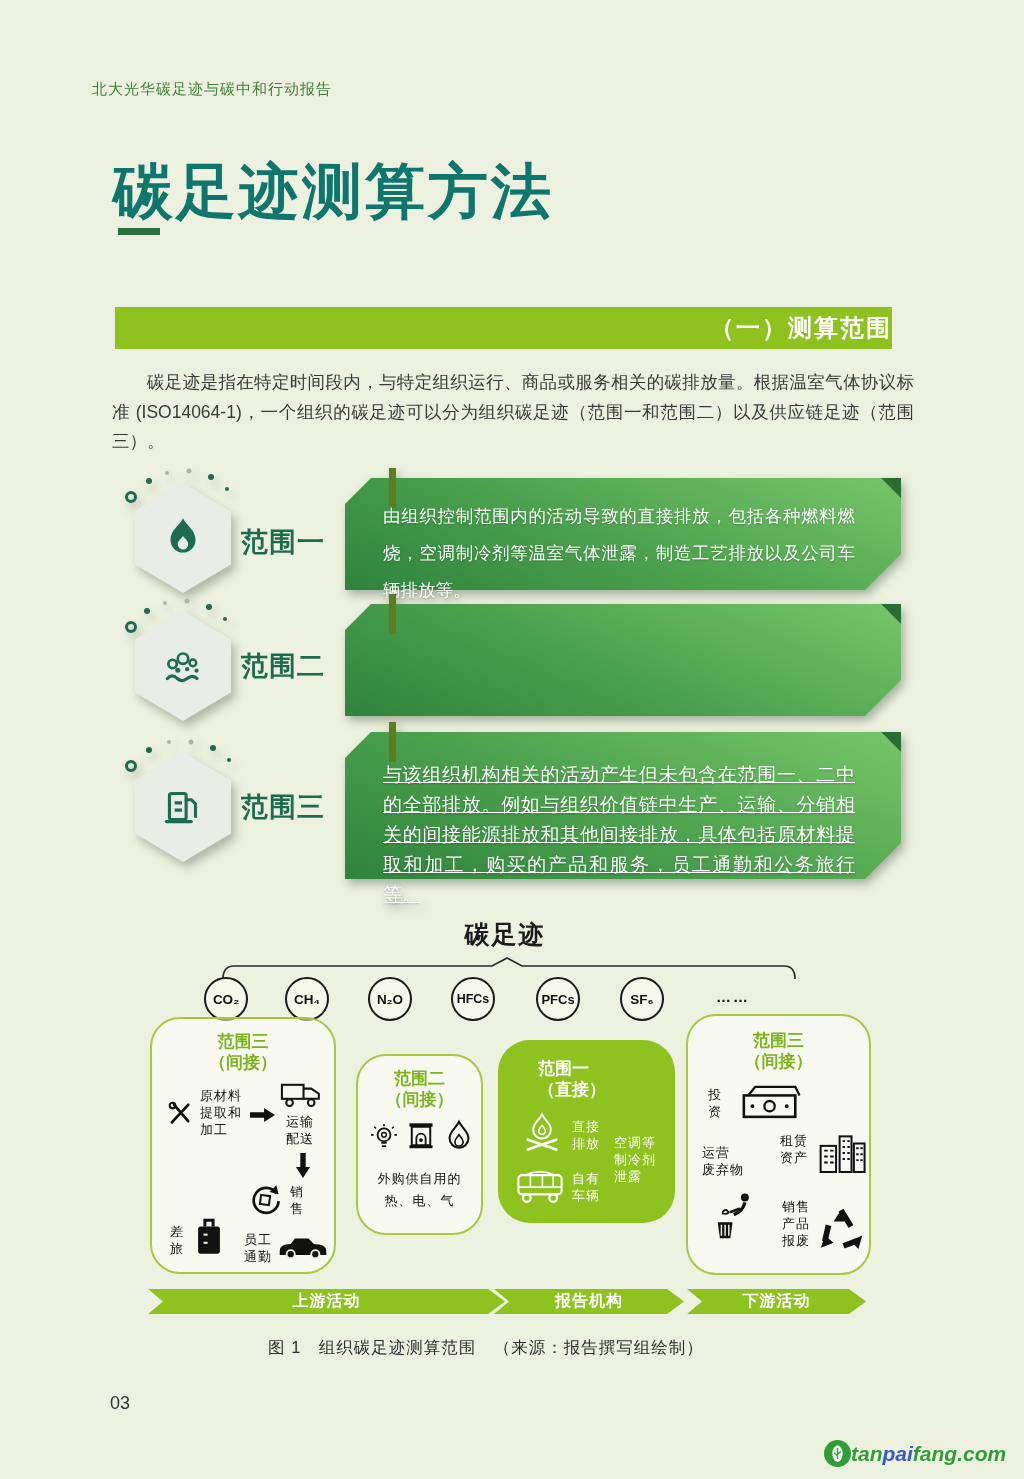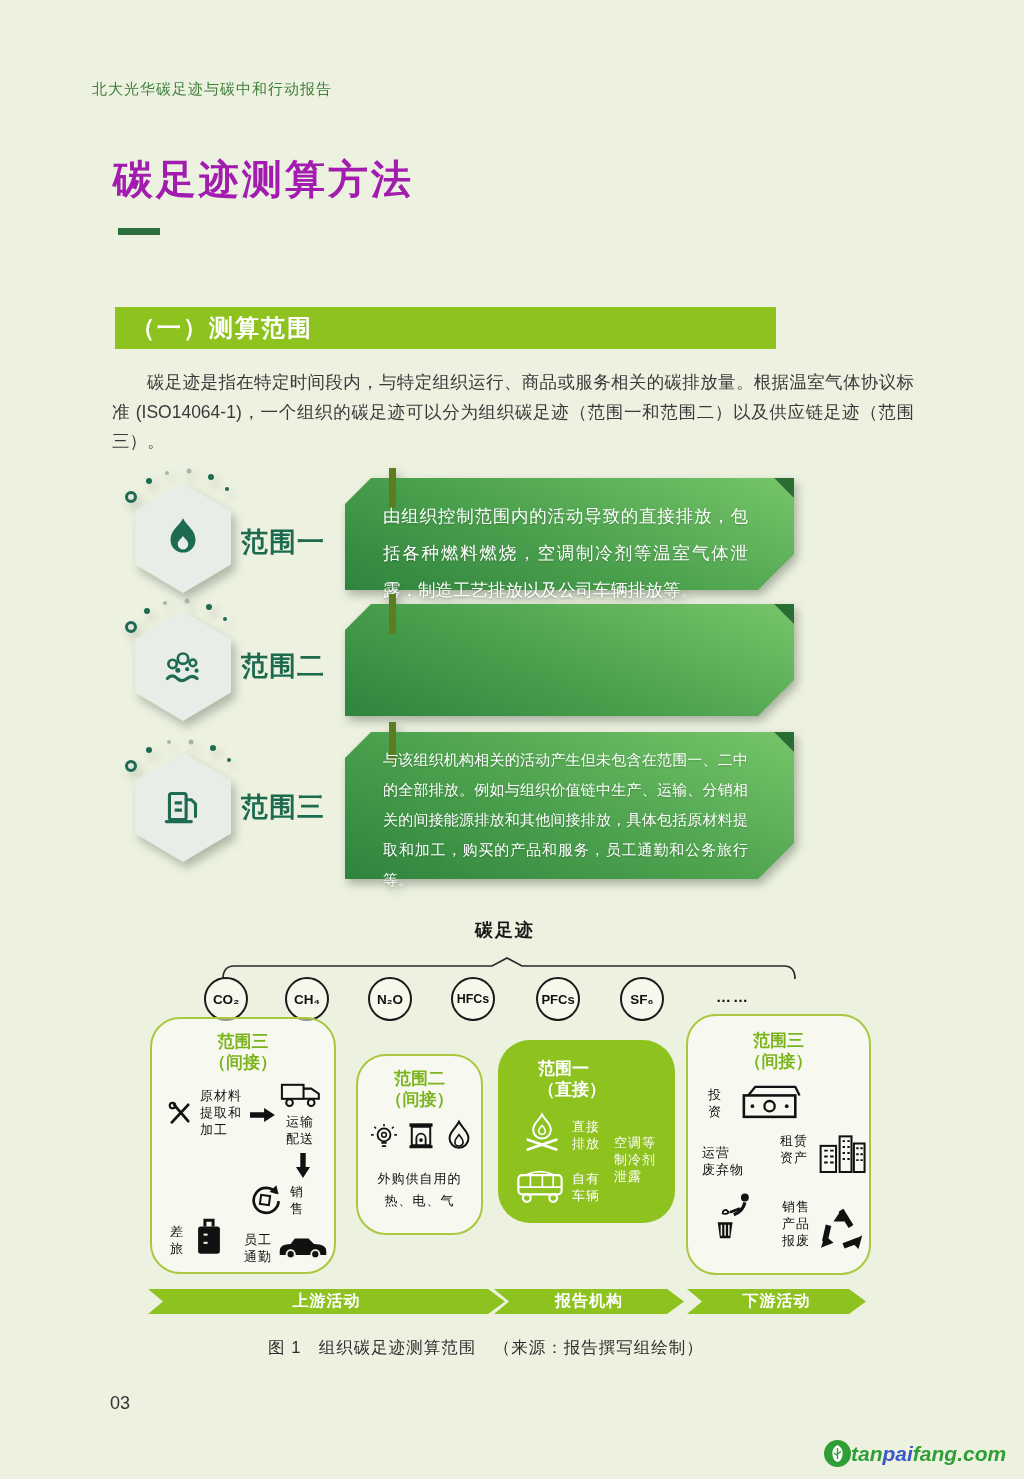--- a/index.html
+++ b/index.html
@@ -4,54 +4,54 @@
 <style>
   * { margin:0; padding:0; box-sizing:border-box; }
   body { background:#d8dcd0; font-family:"Liberation Sans", sans-serif; }
   .page { position:relative; width:1024px; height:1479px; margin:0 auto;
           background:#edf1e0; overflow:hidden; color:#333; }
   .ml { white-space:pre-line; }
 
   
   .report-header { position:absolute; left:92px; top:80px; font-size:15px; font-weight:normal;
                    color:#3f803a; letter-spacing:1px; }
-  .page-title { position:absolute; left:113px; top:152px; font-size:40px; font-weight:bold;
-                color:#a21caf; letter-spacing:3px; }
+  .page-title { position:absolute; left:113px; top:152px; font-size:60px; font-weight:bold;
+                color:#0f766e; letter-spacing:3px; }
   .title-dash { position:absolute; left:118px; top:228px; width:42px; height:7px; background:#2d6e3e; }
 
   
-  .banner { position:absolute; left:115px; top:307px; width:661px; height:42px;
+  .banner { position:absolute; left:115px; top:307px; width:777px; height:42px;
             background:#8dc21f; color:#fff; font-size:24px; font-weight:bold;
-            line-height:42px; padding-left:16px; letter-spacing:2px; }
+            line-height:42px; padding-left:16px; letter-spacing:2px;text-align:right; }
 
   .intro { position:absolute; left:112px; top:368px; width:802px; font-size:17.5px;
            line-height:29.5px; color:#3a3a3a; text-align:justify; text-indent:2em; }
 
   
   .hex-wrap { position:absolute; width:96px; height:110px; filter:drop-shadow(4px 6px 5px rgba(60,80,60,.35)); }
   .hex { width:96px; height:110px; background:#e9ede7;
          clip-path:polygon(50% 0%,100% 26%,100% 74%,50% 100%,0% 74%,0% 26%);
          display:flex; align-items:center; justify-content:center; }
   .hex-dots { position:absolute; left:-16px; top:-18px; overflow:visible; }
   .scope-label { position:absolute; left:241px; width:110px; font-size:27px; font-weight:bold;
                  color:#1d6b4f; letter-spacing:1px; }
 
-  .scope-box { position:absolute; left:345px; width:449px; filter:drop-shadow(3px 5px 5px rgba(60,80,60,.4)); }
+  .scope-box { position:absolute; left:345px; width:556px; filter:drop-shadow(3px 5px 5px rgba(60,80,60,.4)); }
   .scope-box-bg { position:absolute; inset:0;
                   background:linear-gradient(23deg,#2f833d 0%,#4ba04d 45%,#76c569 100%);
                   clip-path:polygon(26px 0,calc(100% - 20px) 0,100% 20px,100% calc(100% - 36px),calc(100% - 36px) 100%,0 100%,0 26px); }
   .scope-fold { position:absolute; right:0; top:0; width:20px; height:20px; background:#2a6d33;
                 clip-path:polygon(0 0,100% 0,100% 100%); }
   .scope-accent { position:absolute; left:44px; top:-10px; width:7px; height:40px; background:#5d7c1f; }
   .scope-text { position:relative; color:#fff; font-size:17.5px; padding:0 46px 0 38px;
                 text-shadow:0 1px 2px rgba(0,0,0,.22); text-align:justify; }
 
   
   .fig-title { position:absolute; left:0; top:918px; width:1010px; text-align:center;
-               font-size:18px; font-weight:bold; color:#1a1a1a; letter-spacing:2px; }
+               font-size:25px; font-weight:bold; color:#1a1a1a; letter-spacing:2px; }
   .bracket { position:absolute; left:220px; top:957px; }
   .gas { position:absolute; top:977px; width:44px; height:44px; border:2px solid #1a1a1a;
          border-radius:50%; background:#f6f8ec; display:flex; align-items:center; justify-content:center;
          font-size:13.5px; font-weight:bold; color:#111; }
   .gas-etc { position:absolute; top:988px; font-size:15px; font-weight:bold; color:#111; letter-spacing:2px; }
 
   .dbox { position:absolute; border:2px solid #a9c83f; border-radius:30px; background:rgba(255,255,255,.55); }
   .dbox-title { position:absolute; left:0; right:0; text-align:center; font-size:17px; font-weight:bold;
                 color:#7cb41e; line-height:21px; }
   .dlabel { position:absolute; font-family:"Liberation Serif", serif; font-size:13px; line-height:17px;
@@ -161,21 +161,21 @@
       <circle cx="72" cy="8" r="2.5" fill="#a7b6ac"></circle>
       <circle cx="94" cy="14" r="3" fill="#1d6b52"></circle>
       <circle cx="110" cy="26" r="2" fill="#1d6b52"></circle>
     </svg>
   </div>
   <div class="scope-label" style="top:789px;">范围三</div>
   <div class="scope-box" style="top:732px; height:147px;">
     <div class="scope-box-bg"></div>
     <div class="scope-fold"></div>
     <div class="scope-accent"></div>
-    <div class="scope-text" style="padding-top:13px; line-height:30px; font-size:15px;">与该组织机构相关的活动产生但未包含在范围一、二中的全部排放。例如与组织价值链中生产、运输、分销相关的间接能源排放和其他间接排放，具体包括原材料提取和加工，购买的产品和服务，员工通勤和公务旅行等。</div>
+    <div class="scope-text" style="padding-top:28px; line-height:30px; font-size:19px;text-decoration:underline;">与该组织机构相关的活动产生但未包含在范围一、二中的全部排放。例如与组织价值链中生产、运输、分销相关的间接能源排放和其他间接排放，具体包括原材料提取和加工，购买的产品和服务，员工通勤和公务旅行等。</div>
   </div>
 
   <div class="fig-title">碳足迹</div>
 
   <svg class="bracket" width="578" height="24">
     <path d="M3 22 Q3 9 14 9 L272 9 L287 1 L302 9 L564 9 Q575 9 575 22" fill="none" stroke="#2a2a2a" stroke-width="1.7"></path>
   </svg>
 
   <div class="gas" style="left:204px;">CO₂</div>
   <div class="gas" style="left:285px;">CH₄</div>

